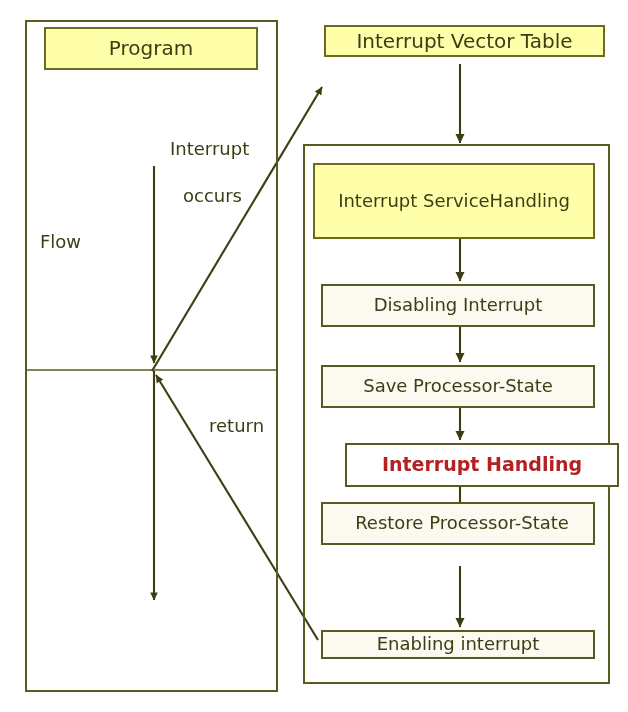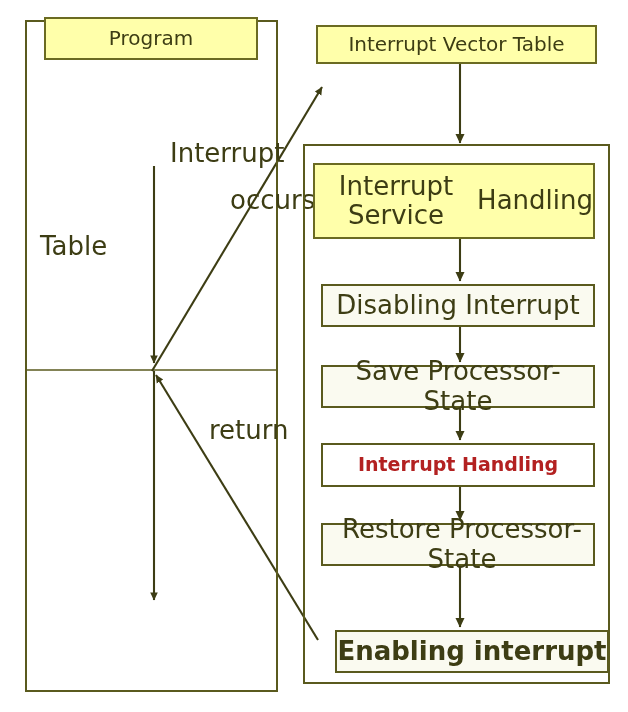--- a/index.html
+++ b/index.html
@@ -54,26 +54,27 @@
   .box-white {
     background: #ffffff;
     border: 2px solid #5a5a1e;
   }
   .free-label {
     position: absolute;
     color: #3d3d14;
     font-family: "DejaVu Sans", sans-serif;
     white-space: nowrap;
   }
-  .t19 { font-size: 26px; }
+  .t19 { font-size: 18px; text-align: right; }
   .t20 { font-size: 20px; }
   .bold-red {
     color: #b32121;
     font-weight: bold;
     font-size: 19px;
+    margin-left: 24px;
   }
 </style>
 </head>
 <body>
 
 <div id="diagram-root">
 
   <svg class="svg-layer" viewBox="0 0 628 712">
     <defs>
       <marker id="ah" markerWidth="9" markerHeight="9" refX="7.6" refY="4.2" orient="auto" markerUnits="userSpaceOnUse">
@@ -102,41 +103,41 @@
 
     <line x1="154" y1="371" x2="154" y2="600" stroke="#3d3d14" stroke-width="2.1" marker-end="url(#ah)"></line>
 
     <line x1="152" y1="371" x2="322" y2="87" stroke="#3d3d14" stroke-width="2.1" marker-end="url(#ah)"></line>
 
     <line x1="318" y1="640" x2="156" y2="375" stroke="#3d3d14" stroke-width="2.1" marker-end="url(#ah)"></line>
   </svg>
 
   <div class="panel" style="left:25px; top:20px; width:253px; height:672px;"></div>
 
-  <div class="node box-yellow t20" style="left:44px; top:17px; width:214px; height:43px;">
+  <div class="node box-yellow t20" style="left:44px; top:27px; width:214px; height:43px;">
     <span>Program</span>
   </div>
 
   <div class="free-label t19" style="left:40px; top:231px;">
-    <span>Table</span>
+    <span>Flow</span>
   </div>
 
   <div class="free-label t19" style="left:170px; top:138px;">
     <span>Interrupt</span>
   </div>
 
-  <div class="free-label t19" style="left:183px; top:185px;margin-left:47px;">
+  <div class="free-label t19" style="left:183px; top:185px;">
     <span>occurs</span>
   </div>
 
   <div class="free-label t19" style="left:176px; top:415px;margin-left:33px;">
     <span>return</span>
   </div>
 
-  <div class="node box-yellow t20" style="left:316px; top:25px; width:281px; height:39px;">
+  <div class="node box-yellow t20" style="left:324px; top:25px; width:281px; height:32px;">
     <span>Interrupt  Vector Table</span>
   </div>
 
   <div class="panel" style="left:303px; top:144px; width:307px; height:540px;"></div>
 
   <div class="node box-yellow t19" style="left:313px; top:163px; width:282px; height:76px; flex-direction:row;">
     <span>Interrupt Service</span>
     <span>Handling</span>
   </div>
 
@@ -145,21 +146,21 @@
   </div>
 
   <div class="node box-ivory t19" style="left:321px; top:365px; width:274px; height:43px;">
     <span>Save Processor-State</span>
   </div>
 
   <div class="node box-white bold-red" style="left:321px; top:443px; width:274px; height:44px;">
     <span>Interrupt Handling</span>
   </div>
 
-  <div class="node box-ivory t19" style="left:321px; top:523px; width:274px; height:43px;padding-left:8px;">
+  <div class="node box-ivory t19" style="left:321px; top:502px; width:274px; height:43px;padding-left:8px;">
     <span>Restore Processor-State</span>
   </div>
 
-  <div class="node box-ivory t19" style="left:335px; top:630px; width:274px; height:43px;font-weight:bold;">
+  <div class="node box-ivory t19" style="left:321px; top:630px; width:274px; height:29px;">
     <span>Enabling interrupt</span>
   </div>
 
 </div>
 
 </body></html>

